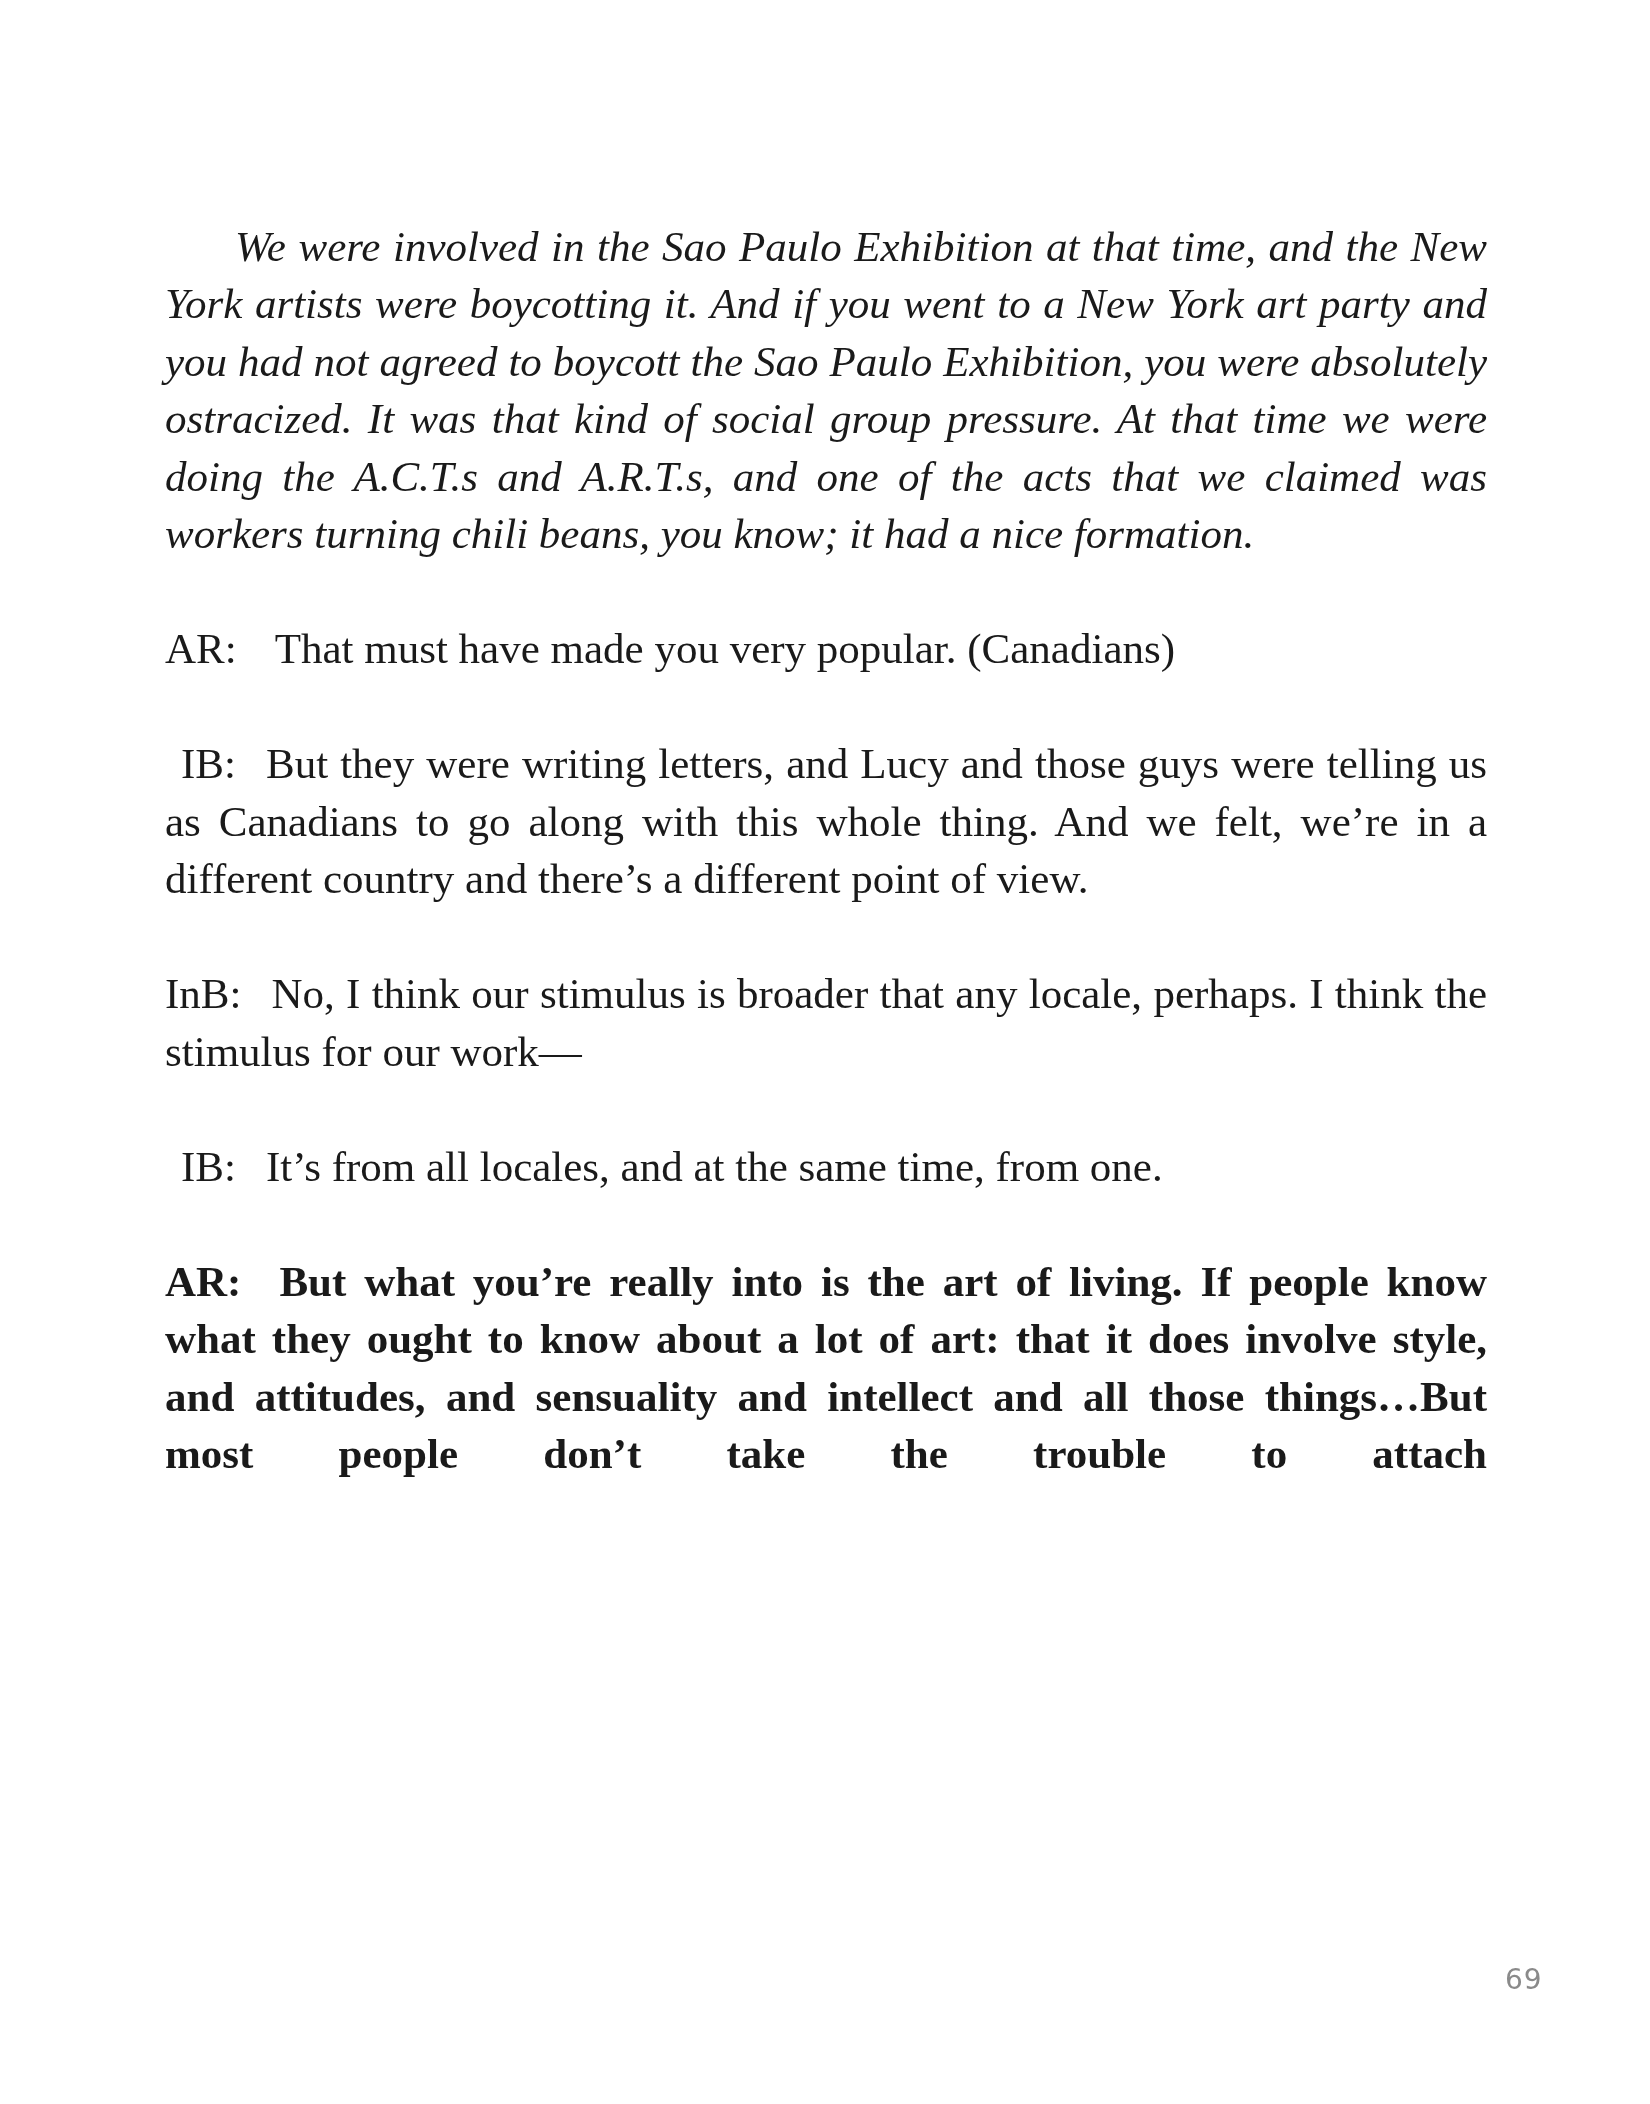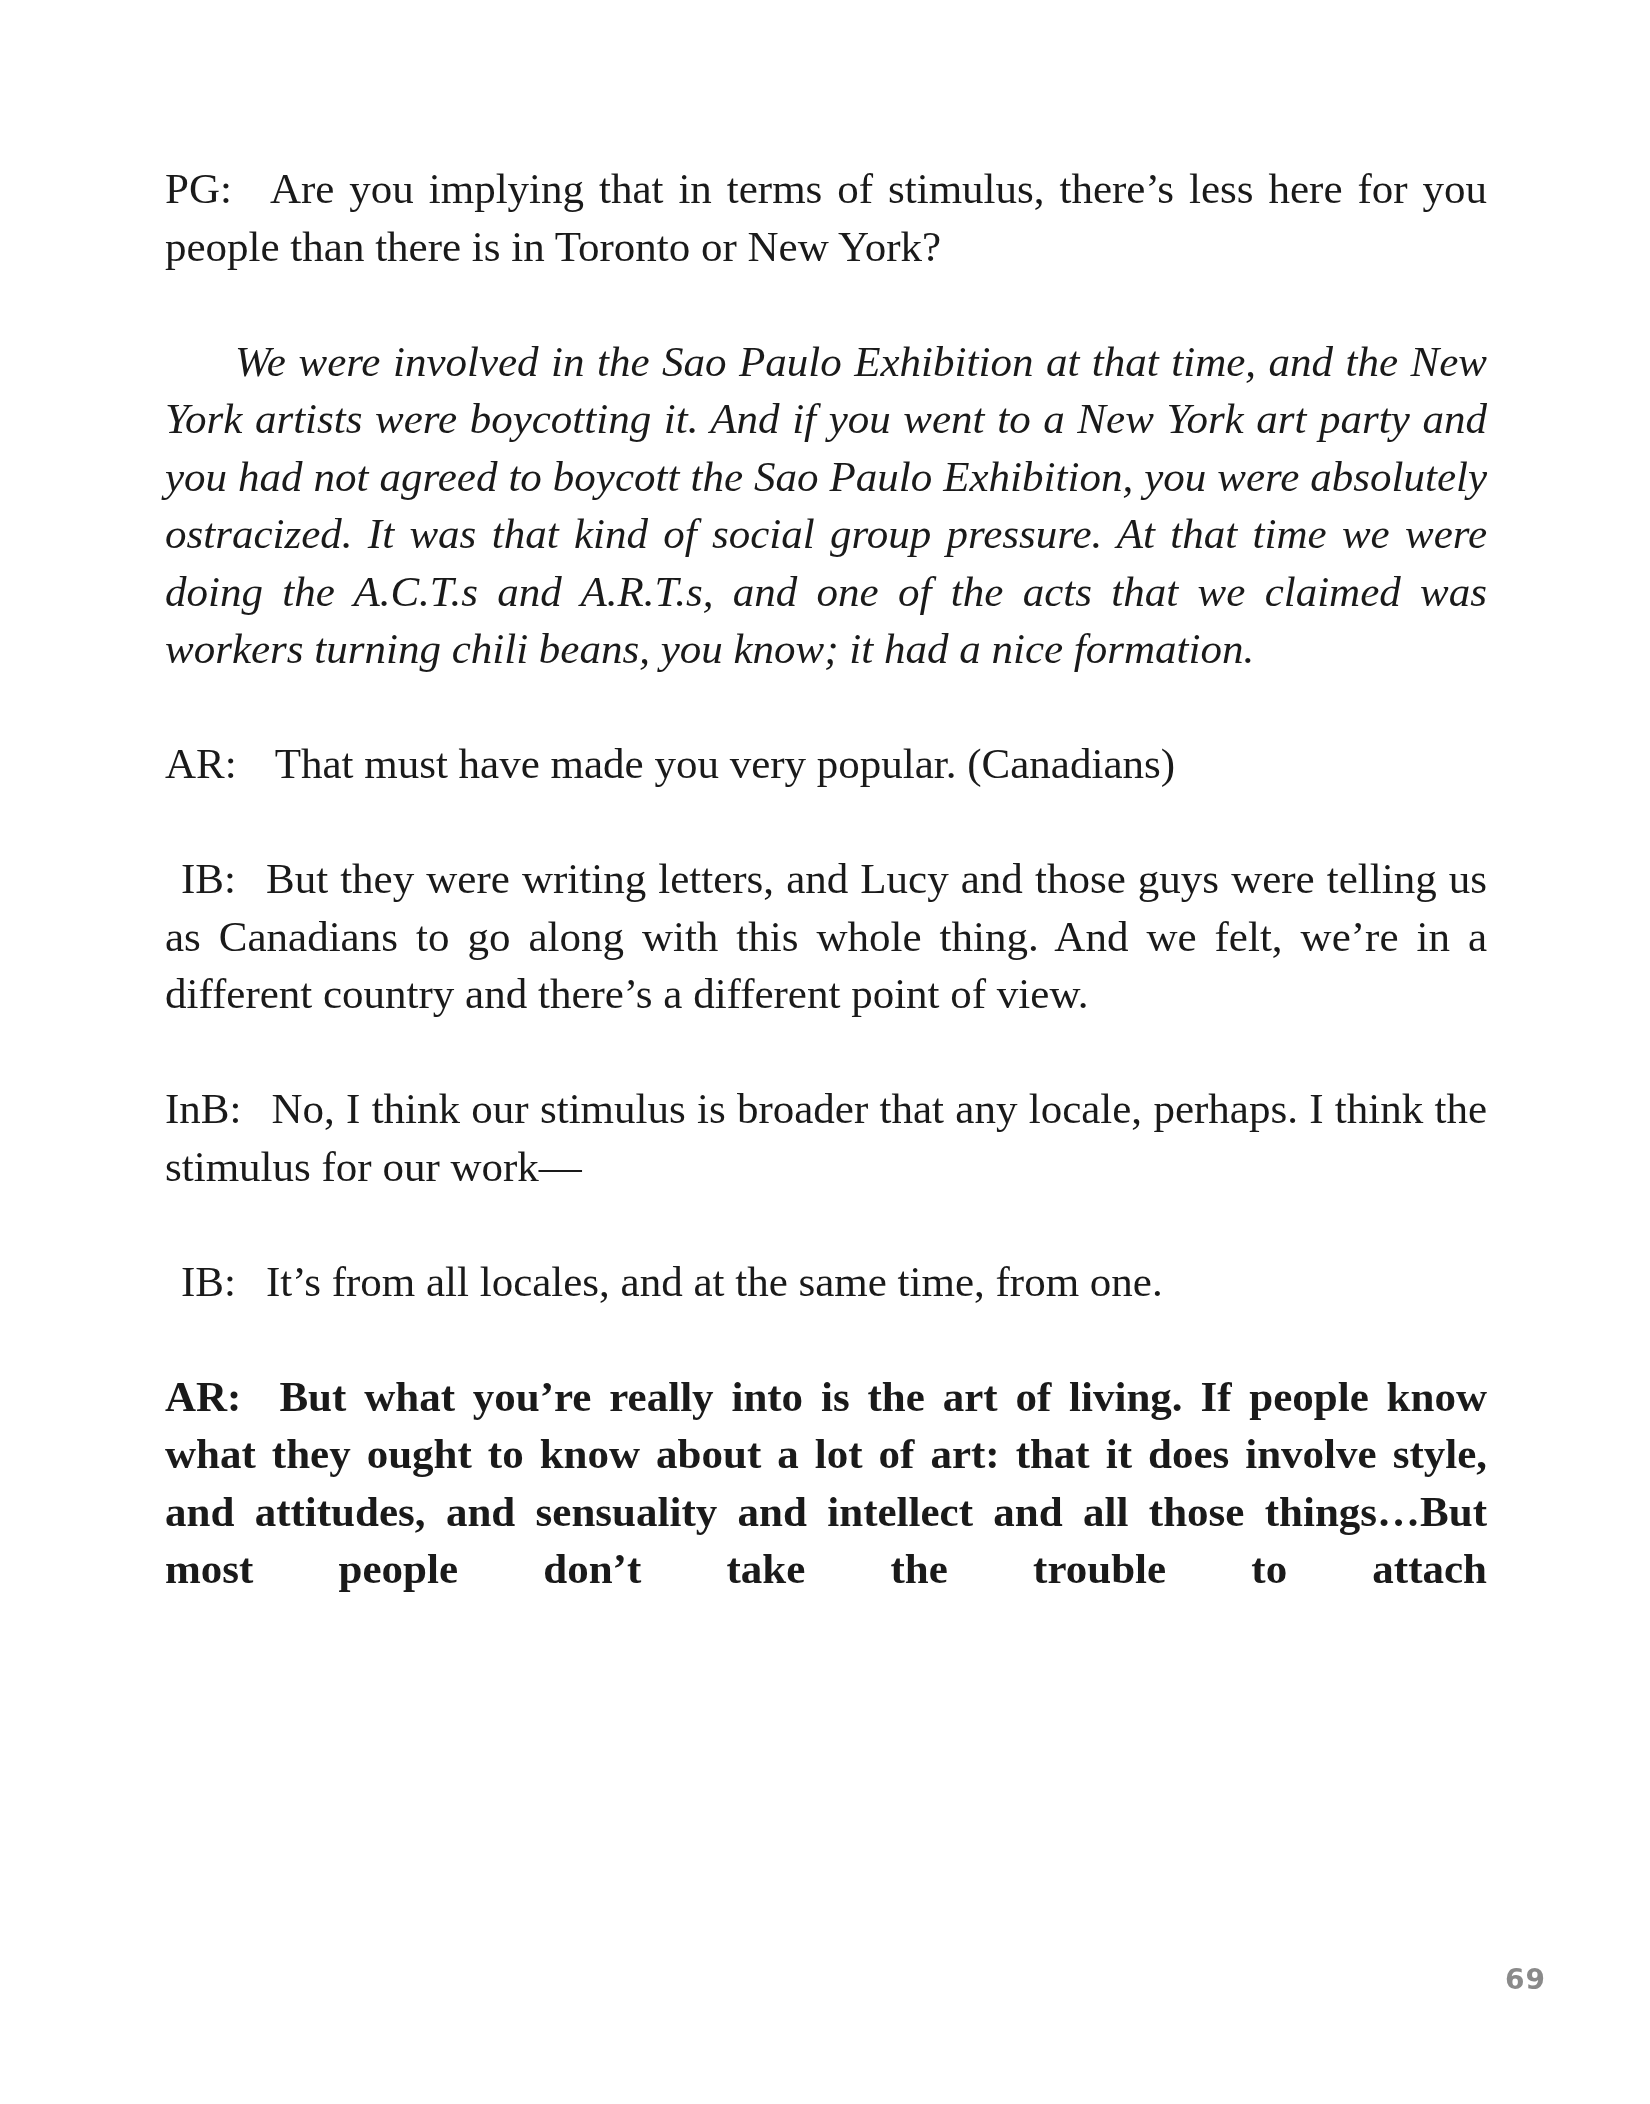--- a/index.html
+++ b/index.html
@@ -14,31 +14,27 @@
   .gap { height: 57.5px; }
   .speaker { display: inline-block; min-width: 0; }
   .sp-PG, .sp-AR { margin-right: 38px; }
   .sp-InB { margin-right: 30px; }
   .sp-IB { margin-right: 30px; margin-left: 16px; }
   .indent { text-indent: 70px; font-style: italic; }
   .pagenum {
     position: absolute; left: 1505px; top: 1963px;
     font-family: "DejaVu Sans", sans-serif; font-size: 28px; color: #8a8a8a;
     letter-spacing: 1px;
-    font-weight: bold;
   }
 </style>
 </head>
 <body>
 
 <div class="page">
 
-  <p class="para last-left">
-    <span class="speaker sp-PG">PG:</span><span>Are you implying that in terms of stimulus, there’s less here for you people than there is in Toronto or New York?</span>
-  </p>
   <div class="gap"></div>
 
   <p class="para indent last-left">
     <span>We were involved in the Sao Paulo Exhibition at that time, and the New York artists were boycotting it. And if you went to a New York art party and you had not agreed to boycott the Sao Paulo Exhibition, you were absolutely ostracized. It was that kind of social group pressure. At that time we were doing the A.C.T.s and A.R.T.s, and one of the acts that we claimed was workers turning chili beans, you know; it had a nice formation.</span>
   </p>
   <div class="gap"></div>
 
   <p class="para last-left">
     <span class="speaker sp-AR">AR:</span><span>That must have made you very popular. (Canadians)</span>
   </p>

